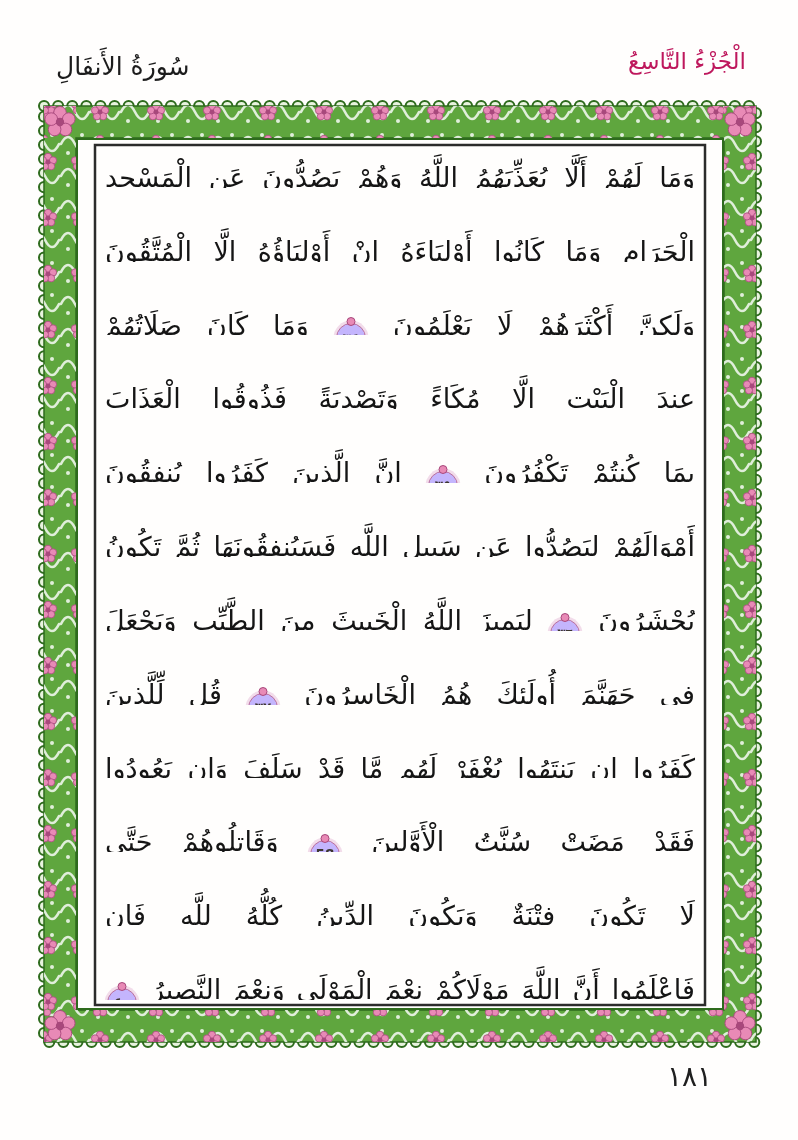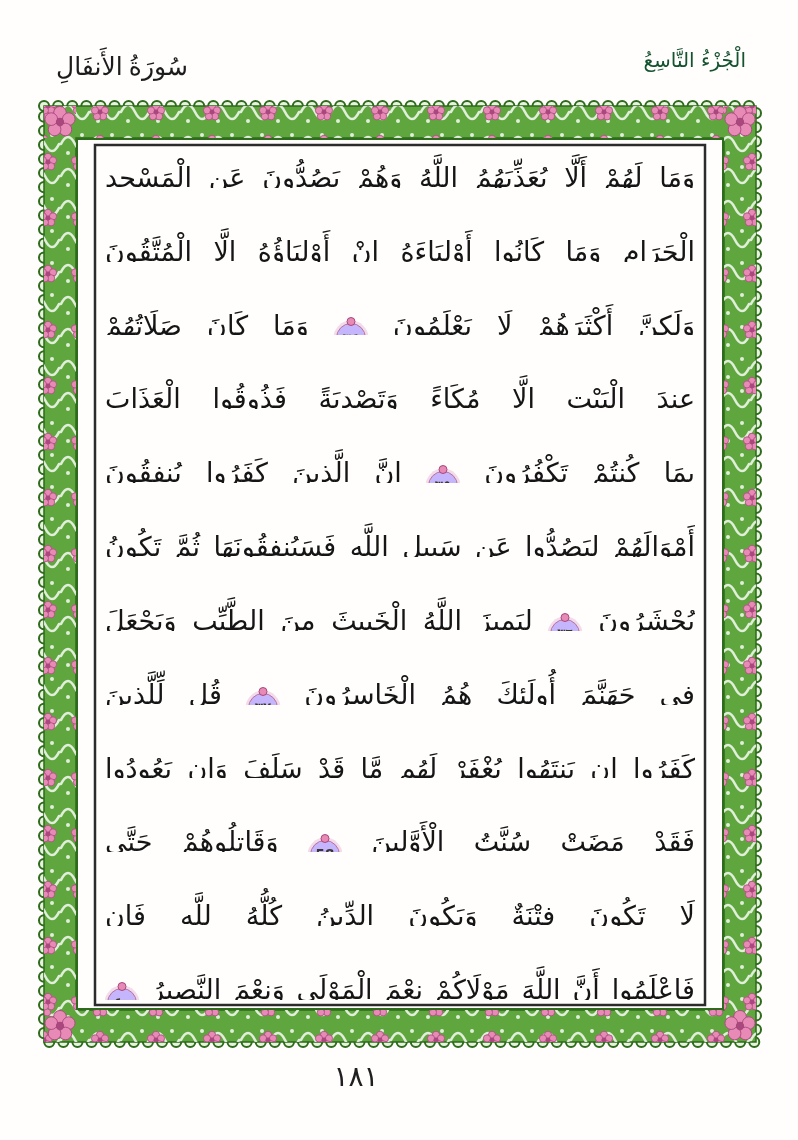--- a/index.html
+++ b/index.html
@@ -7,22 +7,22 @@
     --green:#5fa63e; --green-dark:#2e6b1d;
     --pink:#e88ab6; --pink-dark:#a8487c;
     --ink:#151515; --frame:#2b2b2b; --ayah-ring:#bb6f9d;
   }
   *{margin:0;padding:0;box-sizing:border-box}
   html,body{width:798px;height:1140px;overflow:hidden;background:#ffffff;
     font-family:"DejaVu Sans",sans-serif;}
   .page{position:relative;width:798px;height:1140px;background:#fffefd;direction:rtl;}
 
   
-  .juz-header{position:absolute;top:48px;right:52px;font-size:20px;color:#14532d;direction:rtl;}
-  .surah-header{position:absolute;top:52px;left:56px;font-size:25px;color:#1c1c1c;direction:rtl;font-family:Liberation Serif, serif;}
+  .juz-header{position:absolute;top:48px;right:52px;font-size:23px;color:#be185d;direction:rtl;}
+  .surah-header{position:absolute;top:52px;left:56px;font-size:25px;color:#1c1c1c;direction:rtl;}
 
   
   .border-svg{position:absolute;left:0;top:0;pointer-events:none;}
   .scallop-dark{stroke:var(--green-dark);stroke-width:12px;stroke-dasharray:.1 14;stroke-linecap:round;fill:none;}
   .scallop-light{stroke:#e8f3de;stroke-width:8px;stroke-dasharray:.1 14;stroke-linecap:round;fill:none;}
   .band{fill:var(--green);stroke:var(--green-dark);stroke-width:1.5px;}
   .vine-line{fill:none;stroke:#ffffff;stroke-width:2.6px;stroke-linecap:round;opacity:.95;}
   .vine-dot{fill:#ffffff;opacity:.95;}
   .petal{fill:var(--pink);stroke:var(--pink-dark);stroke-width:.8px;}
   .flower-core{fill:var(--pink-dark);}
@@ -42,21 +42,21 @@
     border:1.5px solid var(--ayah-ring);box-shadow:0 0 0 2.5px #f2dcea;
     font-size:13.5px;font-weight:bold;line-height:1;color:#3c3630;
     vertical-align:-8px;margin:0 2px;}
   .ayah::before,.ayah::after{content:"";position:absolute;left:50%;transform:translateX(-50%);
     width:7px;height:7px;border-radius:50%;background:var(--pink);
     border:1px solid var(--pink-dark);}
   .ayah::before{top:-7px;}
   .ayah::after{bottom:-7px;}
 
   
-  .page-num{position:absolute;top:1060px;left:0;width:712px;text-align:center;
+  .page-num{position:absolute;top:1060px;left:0;width:712px;text-align:right;
     font-size:28px;color:#1f1f1f;letter-spacing:2px;}
 </style>
 </head>
 <body>
 
 <div class="page">
 
   <div class="juz-header">الْجُزْءُ التَّاسِعُ</div>
   <div class="surah-header">سُورَةُ الأَنفَالِ</div>
 

